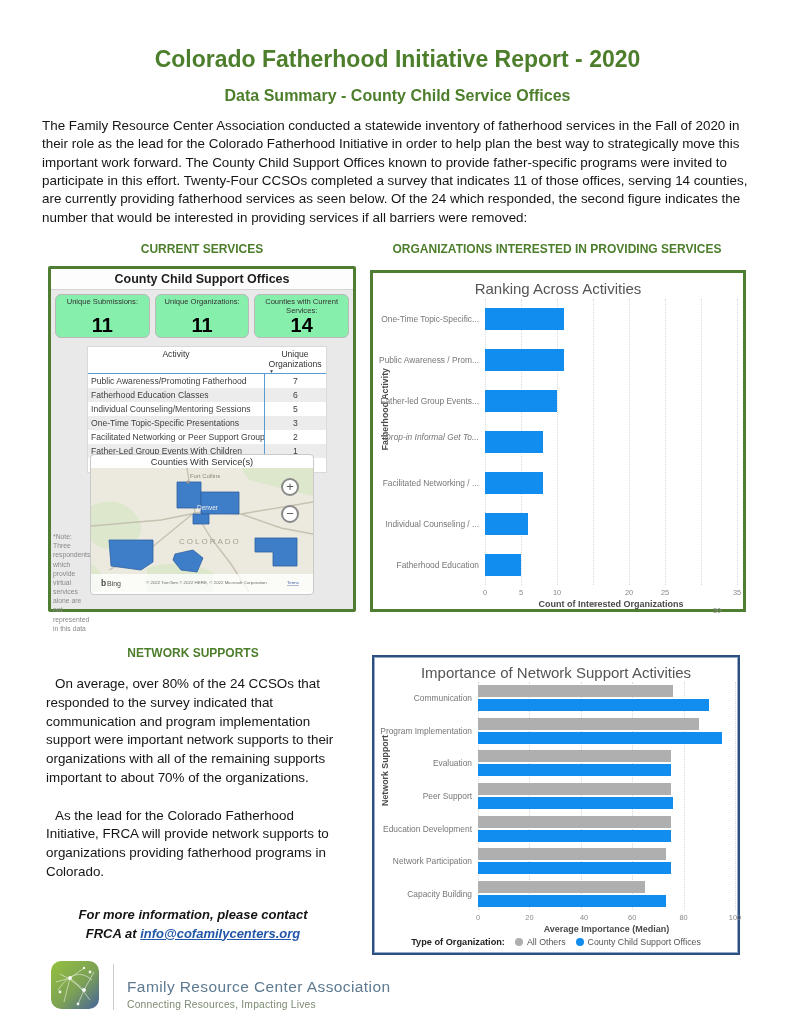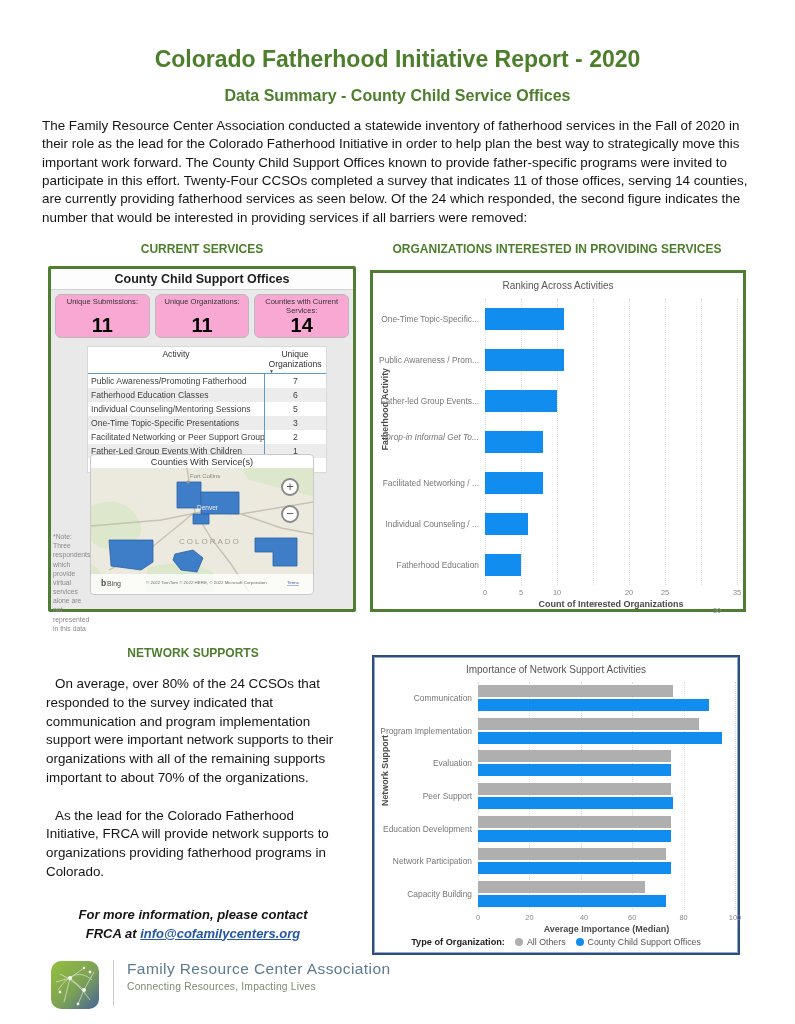--- a/index.html
+++ b/index.html
@@ -21,21 +21,21 @@
   .col-head.left{top:242px;left:48px;width:308px}
   .col-head.right{top:242px;left:360px;width:394px}
 
   
   .left-panel{position:absolute;left:48px;top:266px;width:308px;height:346px;
     border:3px solid #4F7E33;background:#E9E9E9;border-radius:2px}
   .lp-header{position:absolute;left:0;top:0;width:100%;background:#fdfdfd;
     border-bottom:1px solid #d4d4d4;text-align:center;font-weight:bold;
     font-size:12.5px;color:#1d1d1d;padding:3px 0}
   .stats{position:absolute;left:4px;top:25px;width:294px;display:flex;gap:5px}
-  .stat-card{flex:1;background:#f9a8d4;border:1px solid #b9b9b9;border-radius:6px;
+  .stat-card{flex:1;background:#86efac;border:1px solid #b9b9b9;border-radius:6px;
     padding:2px 2px 1px;text-align:center}
   .stat-label{font-size:7.6px;color:#333;line-height:1.2;min-height:18px}
   .stat-value{font-size:20px;font-weight:bold;color:#000;line-height:1.05}
 
   .activity-table{position:absolute;left:36px;top:77px;width:240px;background:#fff;
     border:1px solid #d9d9d9;font-size:8.6px;color:#3d3d3d}
   .thead{display:flex;border-bottom:1px solid #5B9BD5;color:#333}
   .th1{flex:1;text-align:center;padding:2px 3px 6px}
   .th2{width:62px;text-align:center;padding:2px 3px 0;position:relative}
   .sort-ind{display:block;text-align:left;font-size:5px;color:#444;line-height:4px;padding-left:2px}
@@ -55,21 +55,21 @@
   .zoom-out{right:14px;top:50px}
   .map-note{position:absolute;left:2px;top:263px;width:38px;font-size:6.8px;
     line-height:1.35;color:#8a8a8a}
 
   
   .chart-panel{position:absolute;background:#fff}
   .chart-panel.green{left:370px;top:270px;width:376px;height:342px;border:3px solid #4F7E33}
   .chart-panel.blue{left:372px;top:655px;width:368px;height:300px;border:2px solid #2C4E80;
     box-shadow:inset 0 0 0 1px #93ABCB}
   .chart-title{position:absolute;top:7px;left:0;width:100%;text-align:center;
-    font-size:10px;color:#555}
+    font-size:15px;color:#555}
   .plot{position:absolute}
   .gridline{position:absolute;top:0;bottom:0;width:0;border-left:1px dotted #d9d9d9}
   .bar{position:absolute;left:0}
   .cat-label{position:absolute;text-align:right;font-size:8.4px;color:#777;
     white-space:nowrap;overflow:hidden;display:flex;align-items:center;justify-content:flex-end}
   .tick{position:absolute;font-size:7.4px;color:#888;transform:translateX(-50%)}
   .xlabel{position:absolute;text-align:center;font-size:9px;color:#4a4a4a;font-weight:bold}
   .ylabel{position:absolute;font-size:8.8px;color:#4a4a4a;writing-mode:vertical-rl;
     transform:rotate(180deg);font-weight:bold}
   .chart-panel.green .ylabel{left:7px;top:95px}
@@ -82,21 +82,21 @@
 
   
   .ns-col{position:absolute;left:46px;top:646px;width:294px}
   .ns-head{text-align:center;font-weight:bold;font-size:12px;color:#4C7E2B;margin-bottom:15px}
   .ns-para{font-size:13.4px;line-height:1.4;color:#151515;margin-bottom:19px;text-indent:9px}
   .ns-contact{text-align:center;font-style:italic;font-weight:bold;font-size:13px;
     color:#151515;margin-top:24px;line-height:1.45}
   .email-link{color:#2456A8;text-decoration:underline;cursor:pointer}
 
   
-  .footer{position:absolute;left:50px;top:960px;display:flex;align-items:flex-start;gap:13px}
+  .footer{position:absolute;left:50px;top:960px;display:flex;align-items:flex-end;gap:13px}
   .footer-divider{width:1px;height:46px;background:#C8CCD0}
   .footer-name{font-size:15.5px;color:#5E7A91;letter-spacing:.4px}
   .footer-tagline{font-size:10.3px;color:#7C8B72;margin-top:3px;letter-spacing:.2px}
 </style>
 </head>
 <body>
 
 <div class="page">
 
   <div class="doc-title">Colorado Fatherhood Initiative Report - 2020</div>

